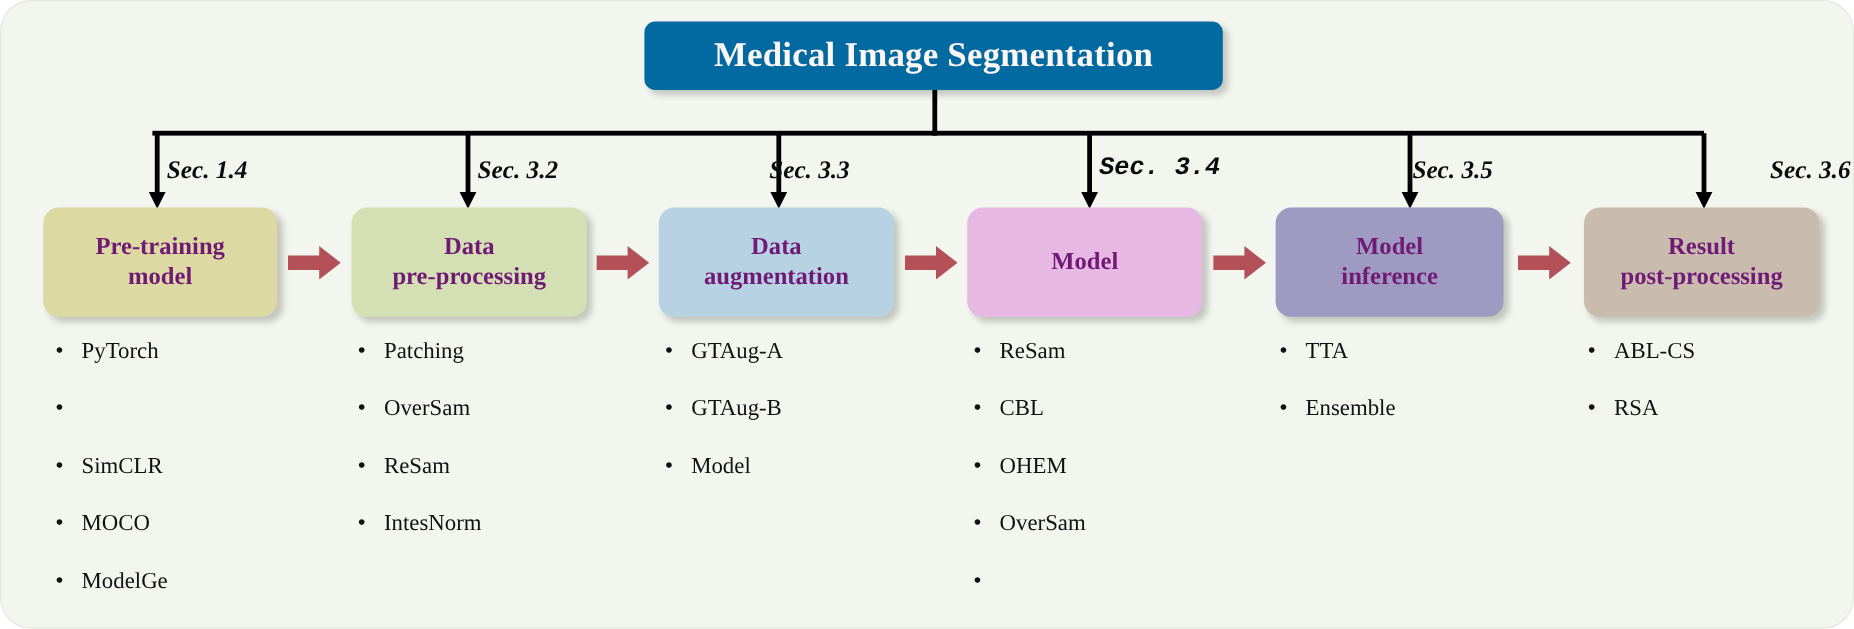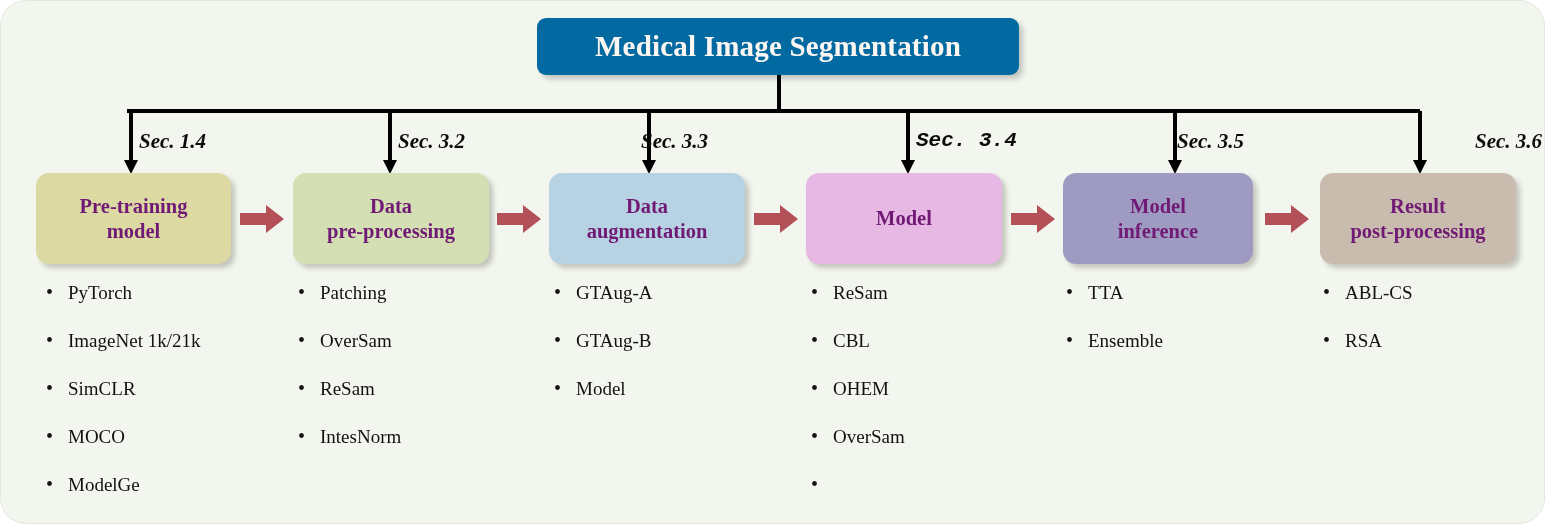--- a/index.html
+++ b/index.html
@@ -167,21 +167,20 @@
           <path d="M0,8 L26,8 L26,0 L44,14 L26,28 L26,20 L0,20 Z" fill="#b35058"></path>
         </svg>
       </div>
       <div class="bullets" style="left: 45px;">
         <div class="bullet-item">
           <span class="bullet-dot">•</span>
           <span class="bullet-text">PyTorch</span>
         </div>
         <div class="bullet-item">
           <span class="bullet-dot">•</span>
-          <span class="bullet-text">ImageNet 1k/21k</span>
         </div>
         <div class="bullet-item">
           <span class="bullet-dot">•</span>
           <span class="bullet-text">SimCLR</span>
         </div>
         <div class="bullet-item">
           <span class="bullet-dot">•</span>
           <span class="bullet-text">MOCO</span>
         </div>
         <div class="bullet-item">

